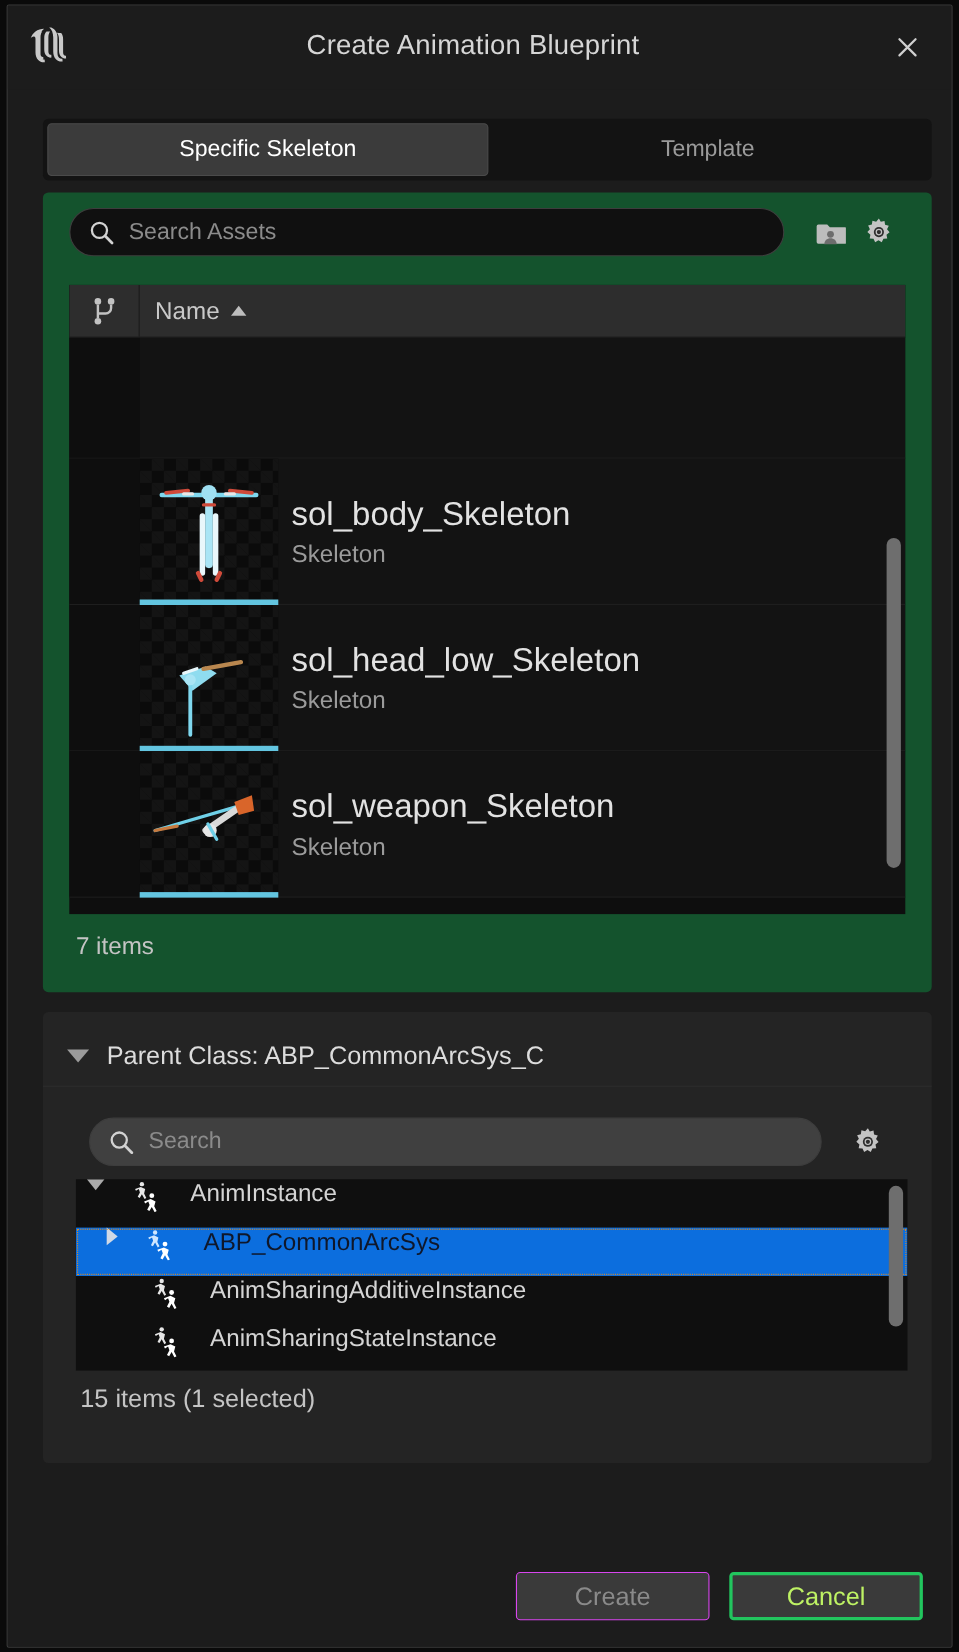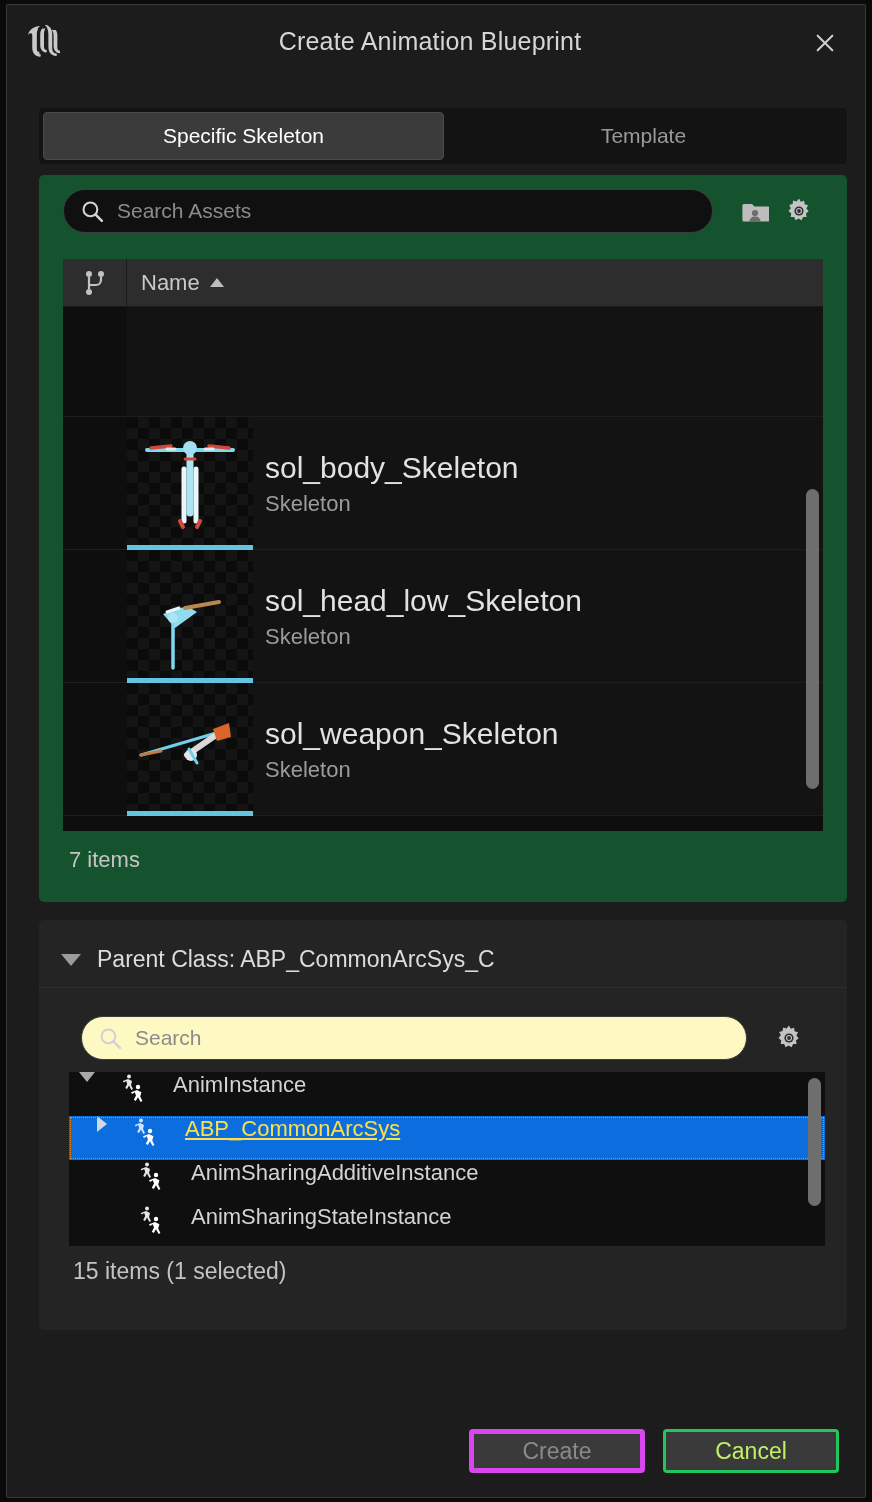--- a/index.html
+++ b/index.html
@@ -219,21 +219,21 @@
   }
   .parent-title { font-size: 23px; color: #dcdcdc; }
 
   .class-search-row {
     position: absolute; left: 42px; top: 94px;
     width: 730px; height: 48px;
     display: flex; align-items: center;
   }
   .class-search-box {
     width: 672px; height: 44px;
-    background: #fef9c3;
+    background: #404040;
     border: 1px solid #3d3d3d;
     border-radius: 22px;
     display: flex; align-items: center;
     padding: 0 16px;
     cursor: text;
   }
   .class-tree {
     position: absolute; left: 30px; top: 152px;
     width: 756px; height: 174px;
     background: #0f0f0f;
@@ -261,21 +261,21 @@
   .tri-right {
     width: 0; height: 0;
     border-top: 8px solid transparent;
     border-bottom: 8px solid transparent;
     border-left: 10px solid #cfd9e6;
     flex: none;
   }
   .tri-spacer { width: 16px; flex: none; }
   .runner-icon { width: 30px; height: 30px; flex: none; }
   .tree-label { font-size: 22px; color: #d4d4d4; white-space: nowrap; }
-  .tree-row.selected .tree-label { color: #fde047; text-decoration: underline; }
+  .tree-row.selected .tree-label { color: #0f172a; }
   .tree-row.indent { padding-left: 28px; }
   .tree-scrollbar {
     position: absolute; right: 4px; top: 6px;
     width: 13px; height: 128px;
     background: #6e6e6e;
     border-radius: 7px;
     cursor: pointer;
   }
   .class-count {
     position: absolute; left: 34px; top: 338px;
@@ -295,21 +295,21 @@
     width: 176px; height: 44px;
     border-radius: 4px;
     display: flex; align-items: center; justify-content: center;
     font-size: 23px;
     cursor: pointer;
     user-select: none;
   }
   .btn.create {
     background: #3a3a3a;
     color: #8a8a8a;
-    border: 5px solid #d946ef;
+    border: 1px solid #d946ef;
     cursor: default;
   }
   .btn.cancel {
     background: #3a3a3a;
     color: #bef264;
     border: 3px solid #22c55e;
   }
 </style>
 </head>
 <body>

